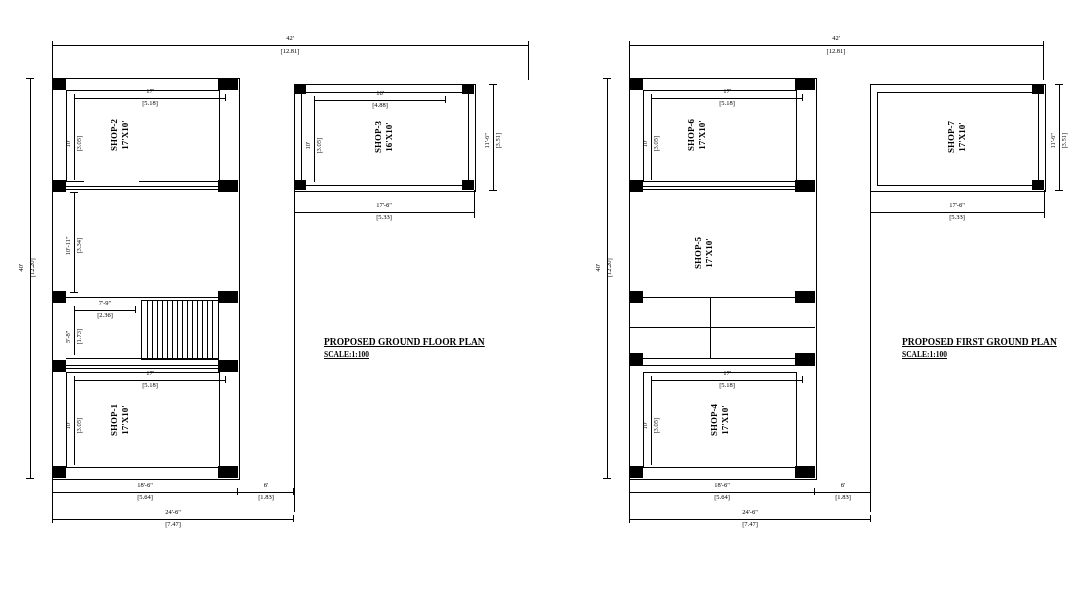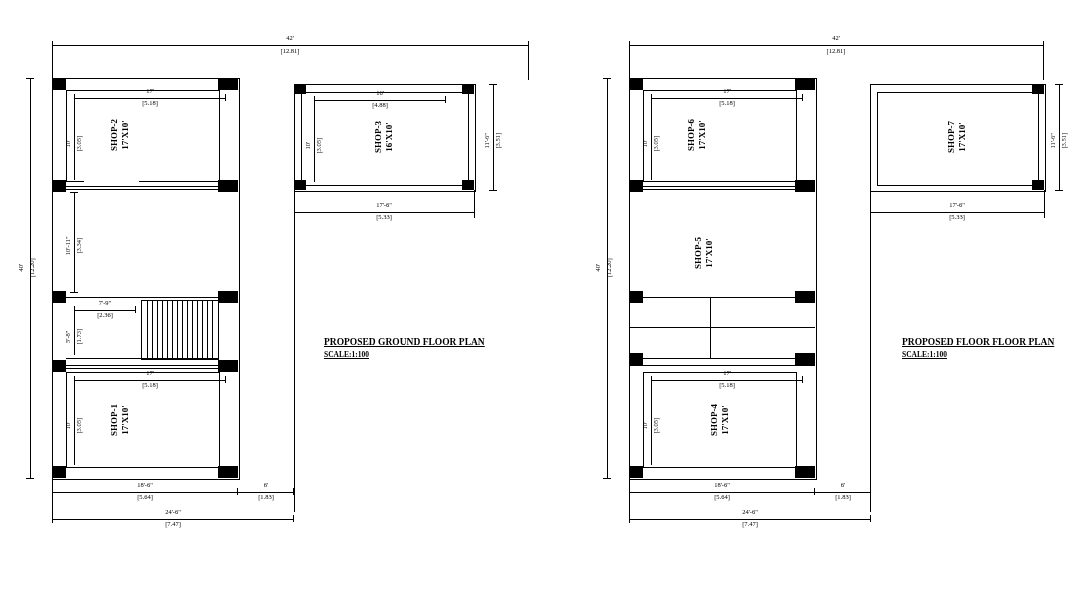--- a/index.html
+++ b/index.html
@@ -291,15 +291,15 @@
   <div class="dimtxt" style="left:789px;top:493px;width:100px;">[1.83]</div>
   <div class="ln v" style="left:866px;top:212px;height:300px;"></div>
 
   <div class="ln h" style="left:625px;top:519px;width:242px;"></div>
   <div class="tick" style="left:625px;top:515px;"></div>
   <div class="tick" style="left:866px;top:515px;"></div>
   <div class="ln v" style="left:625px;top:478px;height:45px;"></div>
   <div class="dimtxt" style="left:696px;top:508px;width:100px;">24'-6"</div>
   <div class="dimtxt" style="left:696px;top:520px;width:100px;">[7.47]</div>
 
-  <div class="title" style="left:898px;top:337px;">PROPOSED FLOOR FLOOR PLAN</div>
+  <div class="title" style="left:898px;top:337px;">PROPOSED FIRST GROUND PLAN</div>
   <div class="subtitle" style="left:898px;top:350px;">SCALE:1:100</div>
 </div>
 
 </body></html>

